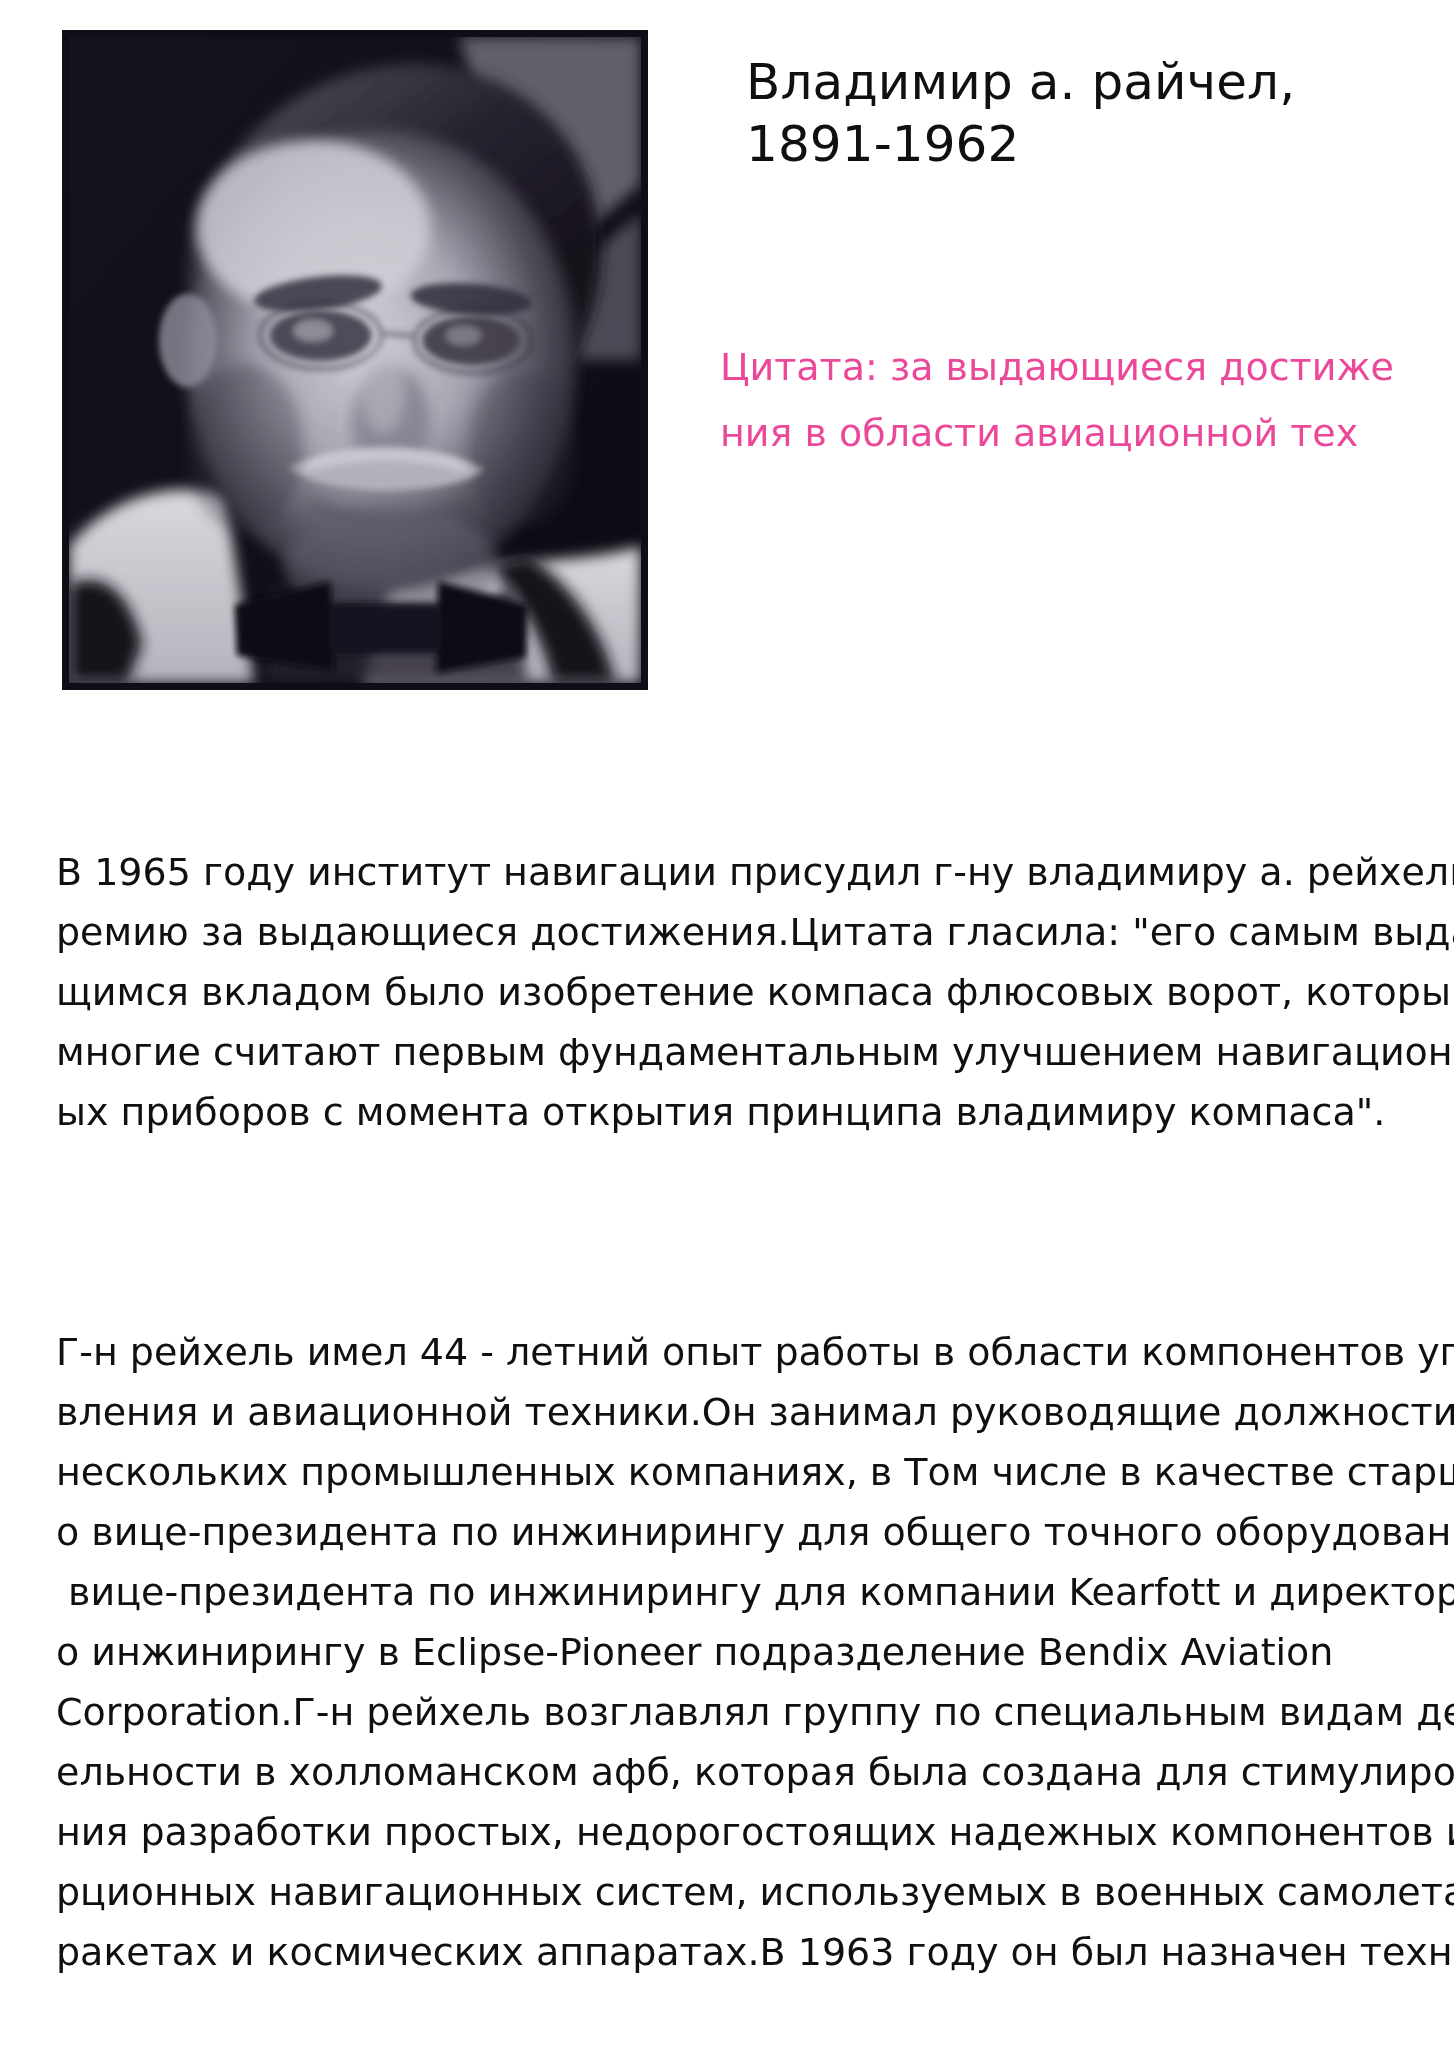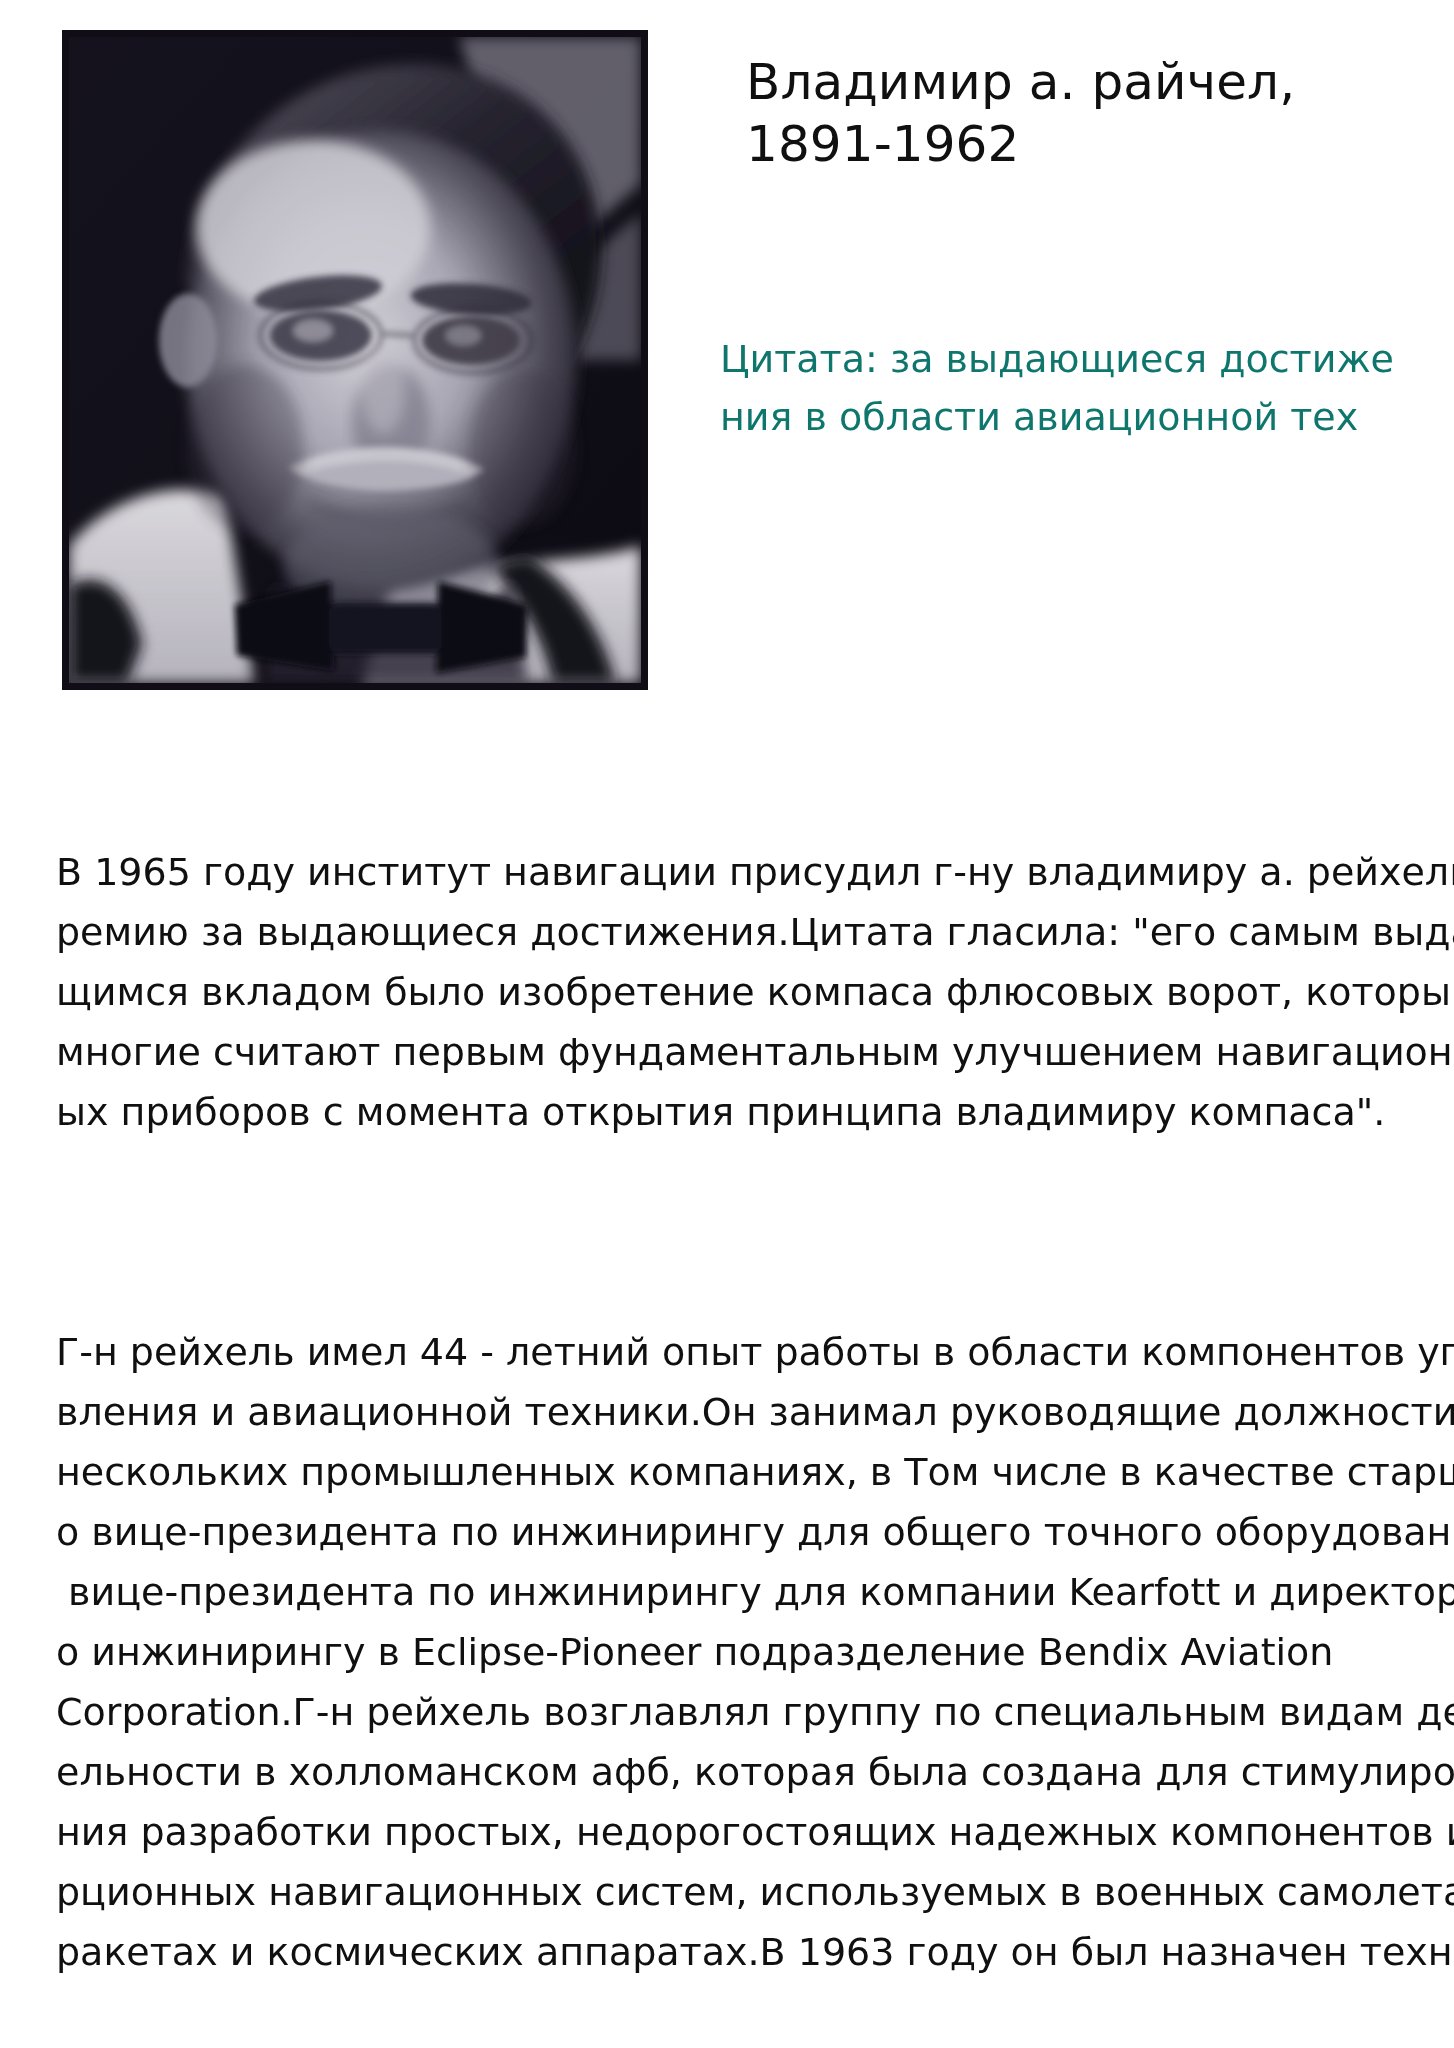--- a/index.html
+++ b/index.html
@@ -74,22 +74,23 @@
     position: absolute;
     left: 720px;
     top: 330px;
     width: 600px;
   }
 
   .citation-line {
     font-size: 38px;
     line-height: 58px;
     font-weight: 400;
-    color: #0f766e;
+    color: #ec4899;
     white-space: pre;
+    margin-top: 8px;
   }
 
   
 
   .body-area {
     position: absolute;
     left: 0;
     top: 0;
     width: 1454px;
   }

